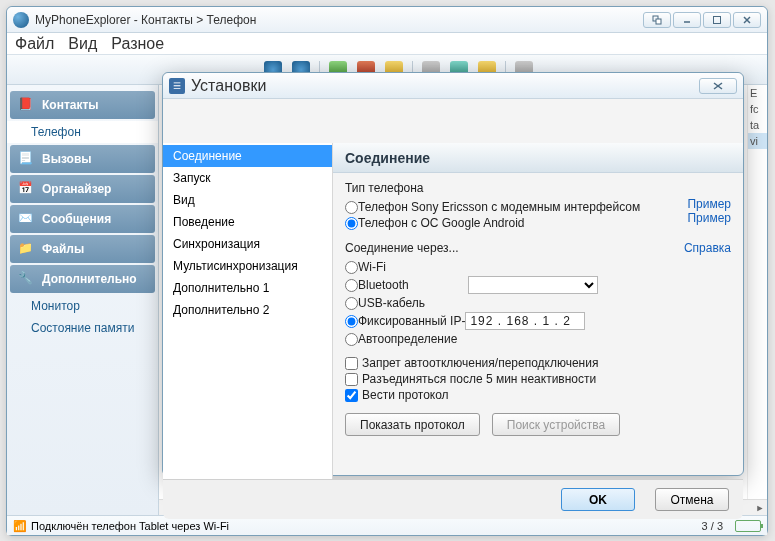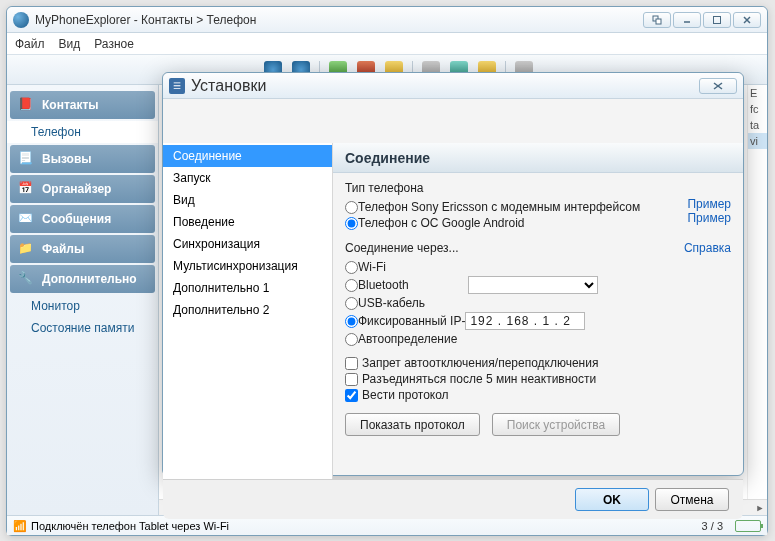--- a/index.html
+++ b/index.html
@@ -7,21 +7,21 @@
 
 
 .main-window { position: absolute; left: 6px; top: 6px; width: 762px; height: 530px; background: #fff; border: 1px solid #7a9fb8; border-radius: 6px; box-shadow: 0 2px 8px rgba(0,0,0,0.15); }
 .titlebar { height: 26px; background: linear-gradient(#fdfdfe,#eaf1f7); border-radius: 6px 6px 0 0; display: flex; align-items: center; padding: 0 6px; border-bottom: 1px solid #c7d5e0; }
 .titlebar .app-icon { width: 16px; height: 16px; border-radius: 50%; background: radial-gradient(circle at 30% 30%, #6fb3e0, #1b5a8a); margin-right: 6px; }
 .titlebar .title { font-size: 12px; color: #333; flex: 1; }
 .win-btns { display: flex; gap: 2px; }
 .win-btn { width: 28px; height: 16px; border: 1px solid #a9c2d4; border-radius: 3px; background: linear-gradient(#fefefe,#e2ecf4); display:flex; align-items:center; justify-content:center; font-size:10px; color:#4a6a82; cursor:pointer; }
 .win-btn svg { width:10px; height:10px; }
 
-.menubar { height: 22px; display:flex; align-items:center; padding: 0 8px; gap: 14px; font-size: 12px; color:#333; border-bottom: 1px solid #d8e2ea; }
+.menubar { height: 22px; display:flex; align-items:center; padding: 0 8px; gap: 14px; font-size: 16px; color:#333; border-bottom: 1px solid #d8e2ea; }
 .menubar span { cursor:pointer; }
 
 .toolbar { height: 30px; background: linear-gradient(#f8fbfd,#e6eef5); border-bottom: 1px solid #c7d5e0; display:flex; align-items:center; padding: 0 8px; gap: 8px; position: relative; }
 .tb-icon { width:20px; height:20px; display:flex; align-items:center; justify-content:center; }
 .tb-sep { width:1px; height:18px; background:#c0cdd8; }
 
 .content { display:flex; height: calc(100% - 26px - 22px - 30px - 20px); }
 .sidebar { width: 152px; background: linear-gradient(#f3f7fb,#e8eff6); border-right: 1px solid #c7d5e0; padding-top: 4px; }
 .side-header { display:flex; align-items:center; gap:6px; padding:6px 8px; background: linear-gradient(#8aa9c2,#6f94b2); color:#fff; font-size:12px; font-weight:bold; border-radius:3px; margin: 2px 3px; }
 .side-item { padding: 4px 10px 4px 24px; color:#1b5a8a; font-size:12px; cursor:pointer; }
@@ -69,21 +69,21 @@
 .link-right { float:right; }
 .group { border-bottom: none; margin-bottom:8px; position:relative; }
 .group .links-col { position:absolute; right:0; top:16px; text-align:right; }
 .combo { width:130px; height:18px; border:1px solid #b7b7b7; background:#fff; font-size:11px; }
 .ip-box { border:1px solid #b7b7b7; background:#fff; padding:1px 4px; font-size:12px; width:120px; display:inline-block; letter-spacing:1px; }
 .chk-row { display:flex; align-items:center; gap:4px; padding:1px 0; }
 .btn-row { display:flex; gap:12px; margin-top:10px; }
 .btn { height:23px; border:1px solid #9a9a9a; border-radius:3px; background:linear-gradient(#fefefe,#e6e6e6); font-size:12px; padding:0 14px; cursor:pointer; display:flex; align-items:center; justify-content:center; }
 .btn.disabled { color:#999; }
 
-.dlg-footer { height:40px; border-top:1px solid #d0d0d0; display:flex; align-items:center; justify-content:flex-end; padding:0 14px; gap:6px; background:#f0f0f0; border-radius:0 0 6px 6px; }
+.dlg-footer { height:40px; border-top:1px solid #d0d0d0; display:flex; align-items:center; justify-content:flex-end; padding:0 14px; gap:20px; background:#f0f0f0; border-radius:0 0 6px 6px; }
 .btn.ok { border:1px solid #3b8ed8; background:linear-gradient(#eaf4fd,#c9e3f7); min-width:74px; font-weight:bold; }
 .btn.cancel { min-width:74px; }
 
 
 .tbi { width:18px; height:18px; border-radius:3px; }
 .c-blue{background:radial-gradient(circle,#57a7e0,#1b5a8a)}
 .c-green{background:linear-gradient(#8fd67f,#3a8a2a)}
 .c-red{background:linear-gradient(#e07a57,#a02a1b)}
 .c-yellow{background:linear-gradient(#f5d76e,#d4a017)}
 .c-gray{background:linear-gradient(#ccc,#999)}

